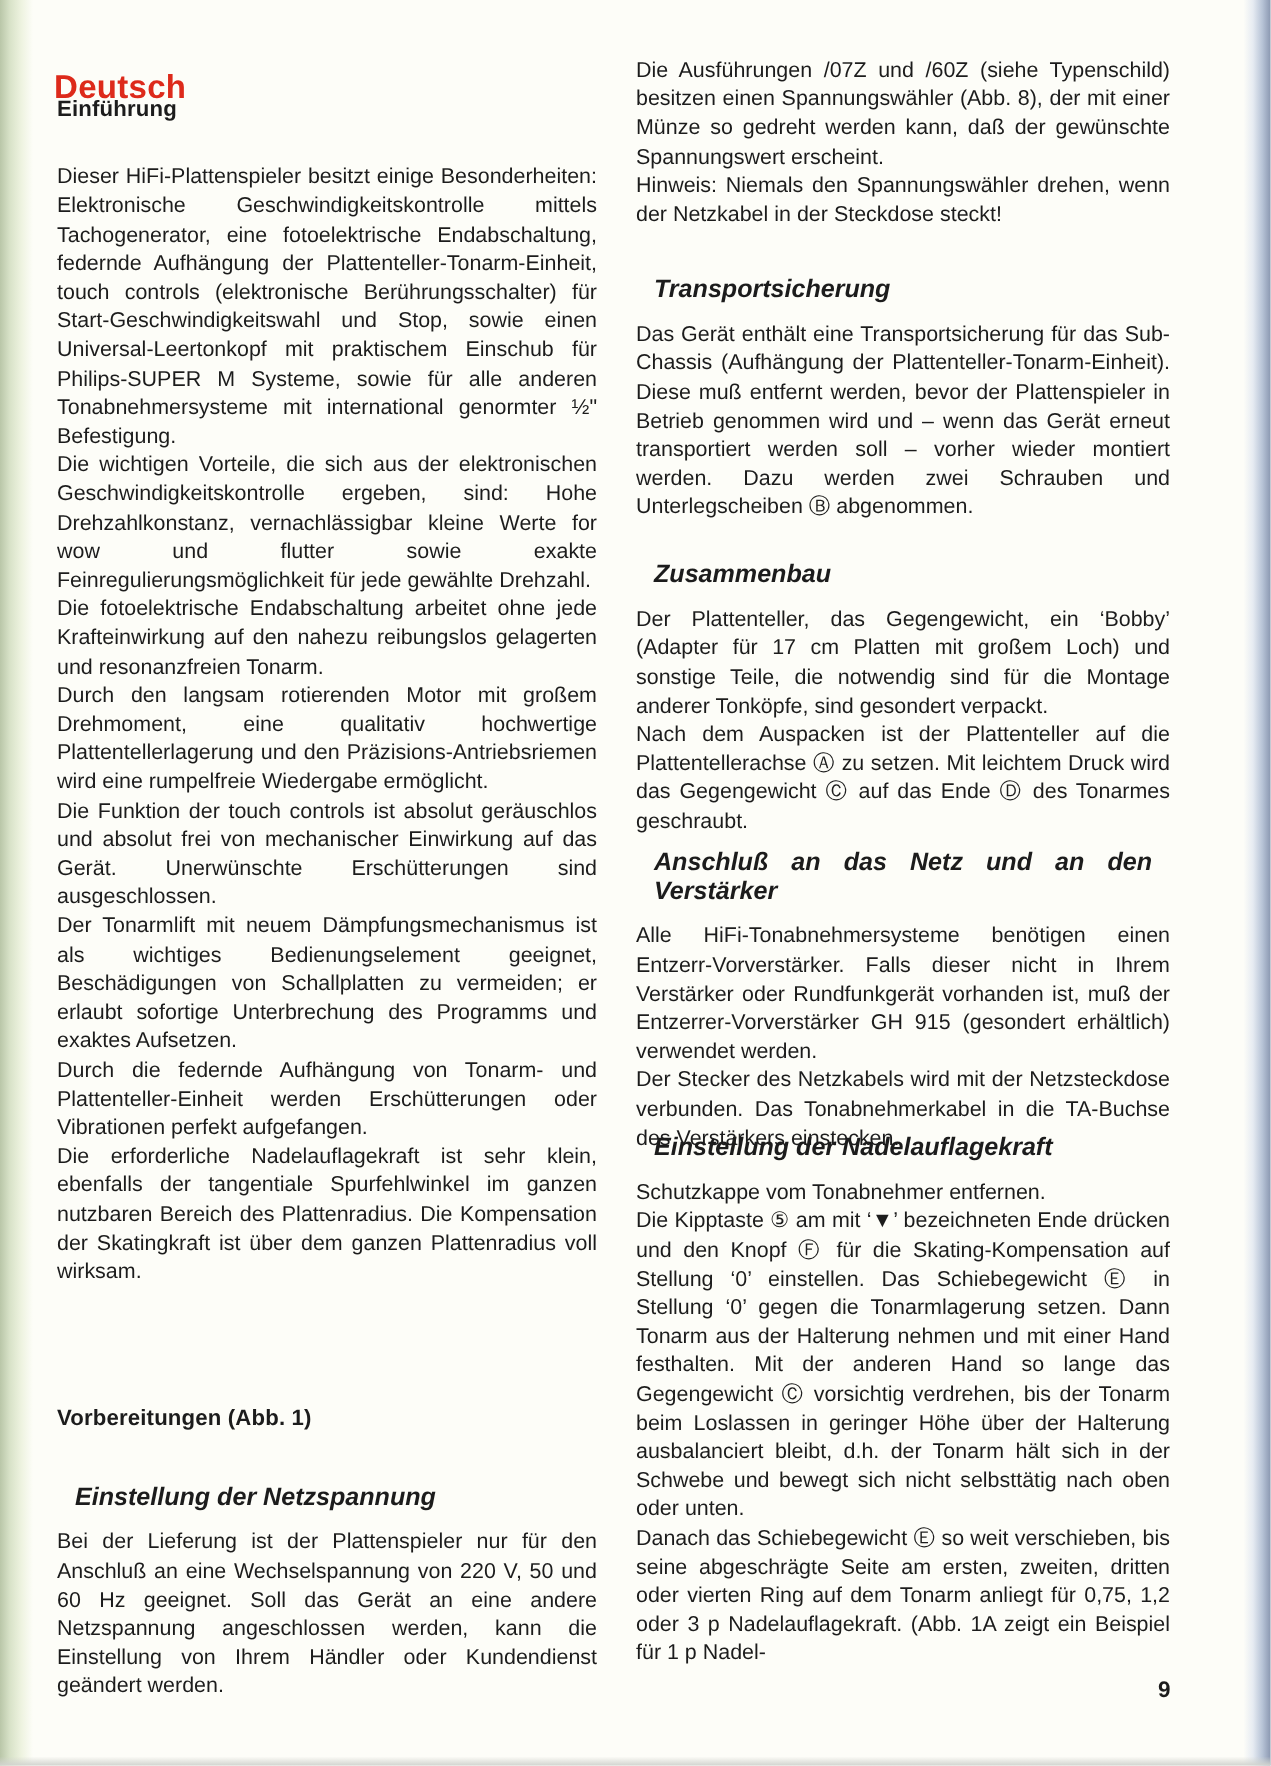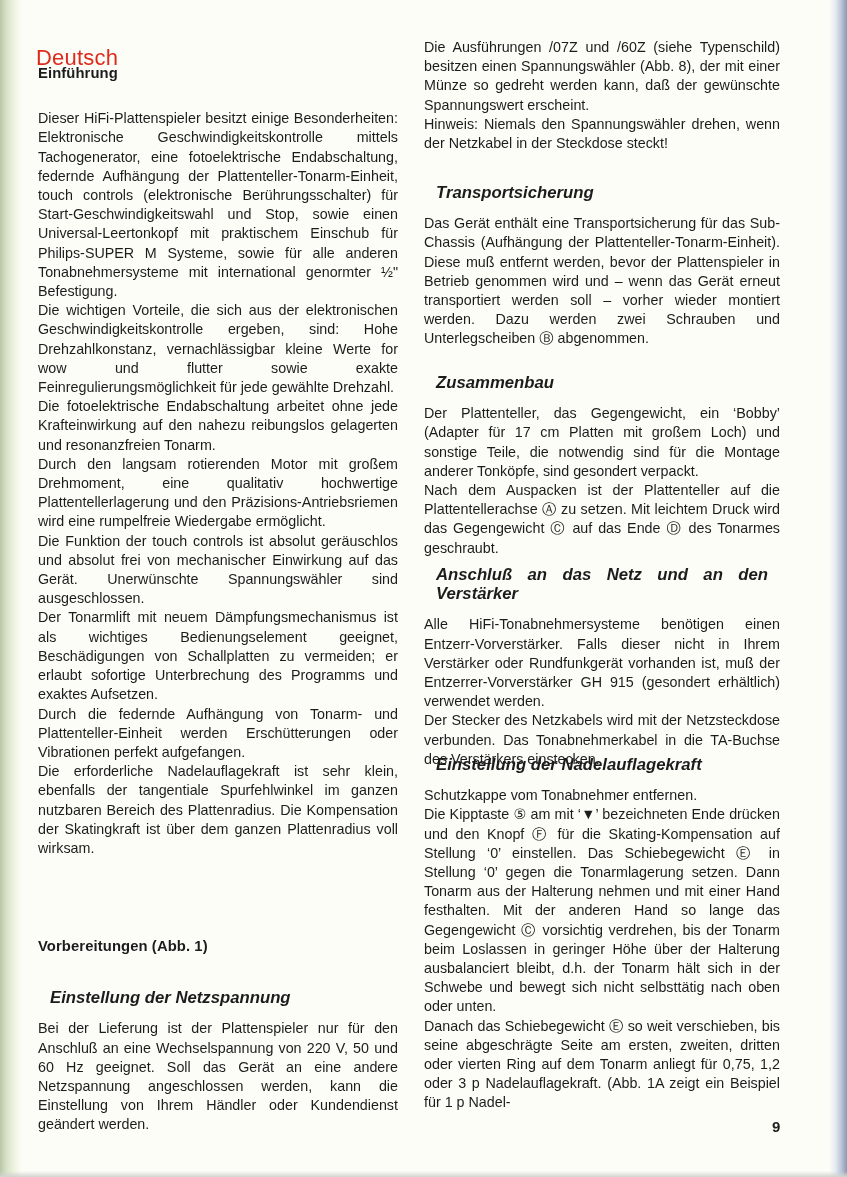--- a/index.html
+++ b/index.html
@@ -23,21 +23,21 @@
   }
   .col {
     position: absolute; top: 0;
     font-size: 14.3px; line-height: 19.2px;
     text-align: justify; hyphens: manual;
   }
   .col-left { left: 38px; width: 360px; }
   .col-right { left: 424px; width: 356px; }
   .lang-title {
     position: absolute; left: 36px; top: 30px;
-    font-size: 22px; color: #dd2a1b; font-weight: normal; letter-spacing: 0.2px;
+    font-size: 22px; color: #dd2a1b; font-weight: bold; letter-spacing: 0.2px;
   }
   .section-heading {
     font-weight: bold; font-size: 14.8px; margin: 0; letter-spacing: 0.1px;
   }
   .sub-heading { font-style: italic; margin: 12px; }
   p { margin: 0; }
   .note { }
   .page-number {
     position: absolute; left: 772px; top: 1118px;
     font-size: 15px; font-weight: bold; color: #1c1c1c;
@@ -53,21 +53,21 @@
 <h1 class="lang-title">Deutsch</h1>
 
 <div class="col col-left" style="top:64px;">
   <h2 class="section-heading">Einführung</h2>
   <div style="height:26px;"></div>
   <div>
     <p>Dieser HiFi-Plattenspieler besitzt einige Besonderheiten: Elektronische Geschwindigkeitskontrolle mittels Tachogenerator, eine fotoelektrische Endabschaltung, federnde Aufhängung der Plattenteller-Tonarm-Einheit, touch controls (elektronische Berührungsschalter) für Start-Geschwindigkeitswahl und Stop, sowie einen Universal-Leertonkopf mit praktischem Einschub für Philips-SUPER M Systeme, sowie für alle anderen Tonabnehmersysteme mit international genormter ½" Befestigung.</p>
     <p>Die wichtigen Vorteile, die sich aus der elektronischen Geschwindigkeitskontrolle ergeben, sind: Hohe Drehzahlkonstanz, vernachlässigbar kleine Werte for wow und flutter sowie exakte Feinregulierungsmöglichkeit für jede gewählte Drehzahl.</p>
     <p>Die fotoelektrische Endabschaltung arbeitet ohne jede Krafteinwirkung auf den nahezu reibungslos gelagerten und resonanzfreien Tonarm.</p>
     <p>Durch den langsam rotierenden Motor mit großem Drehmoment, eine qualitativ hochwertige Plattentellerlagerung und den Präzisions-Antriebsriemen wird eine rumpelfreie Wiedergabe ermöglicht.</p>
-    <p>Die Funktion der touch controls ist absolut geräuschlos und absolut frei von mechanischer Einwirkung auf das Gerät. Unerwünschte Spannungswähler sind ausgeschlossen.</p>
+    <p>Die Funktion der touch controls ist absolut geräuschlos und absolut frei von mechanischer Einwirkung auf das Gerät. Unerwünschte Erschütterungen sind ausgeschlossen.</p>
     <p>Der Tonarmlift mit neuem Dämpfungsmechanismus ist als wichtiges Bedienungselement geeignet, Beschädigungen von Schallplatten zu vermeiden; er erlaubt sofortige Unterbrechung des Programms und exaktes Aufsetzen.</p>
     <p>Durch die federnde Aufhängung von Tonarm- und Plattenteller-Einheit werden Erschütterungen oder Vibrationen perfekt aufgefangen.</p>
     <p>Die erforderliche Nadelauflagekraft ist sehr klein, ebenfalls der tangentiale Spurfehlwinkel im ganzen nutzbaren Bereich des Plattenradius. Die Kompensation der Skatingkraft ist über dem ganzen Plattenradius voll wirksam.</p>
   </div>
 </div>
 
 <div class="col col-left" style="top:937px;">
   <h2 class="section-heading">Vorbereitungen (Abb. 1)</h2>
   <div style="height:20px;"></div>
   <h3 class="sub-heading">Einstellung der Netzspannung</h3>

